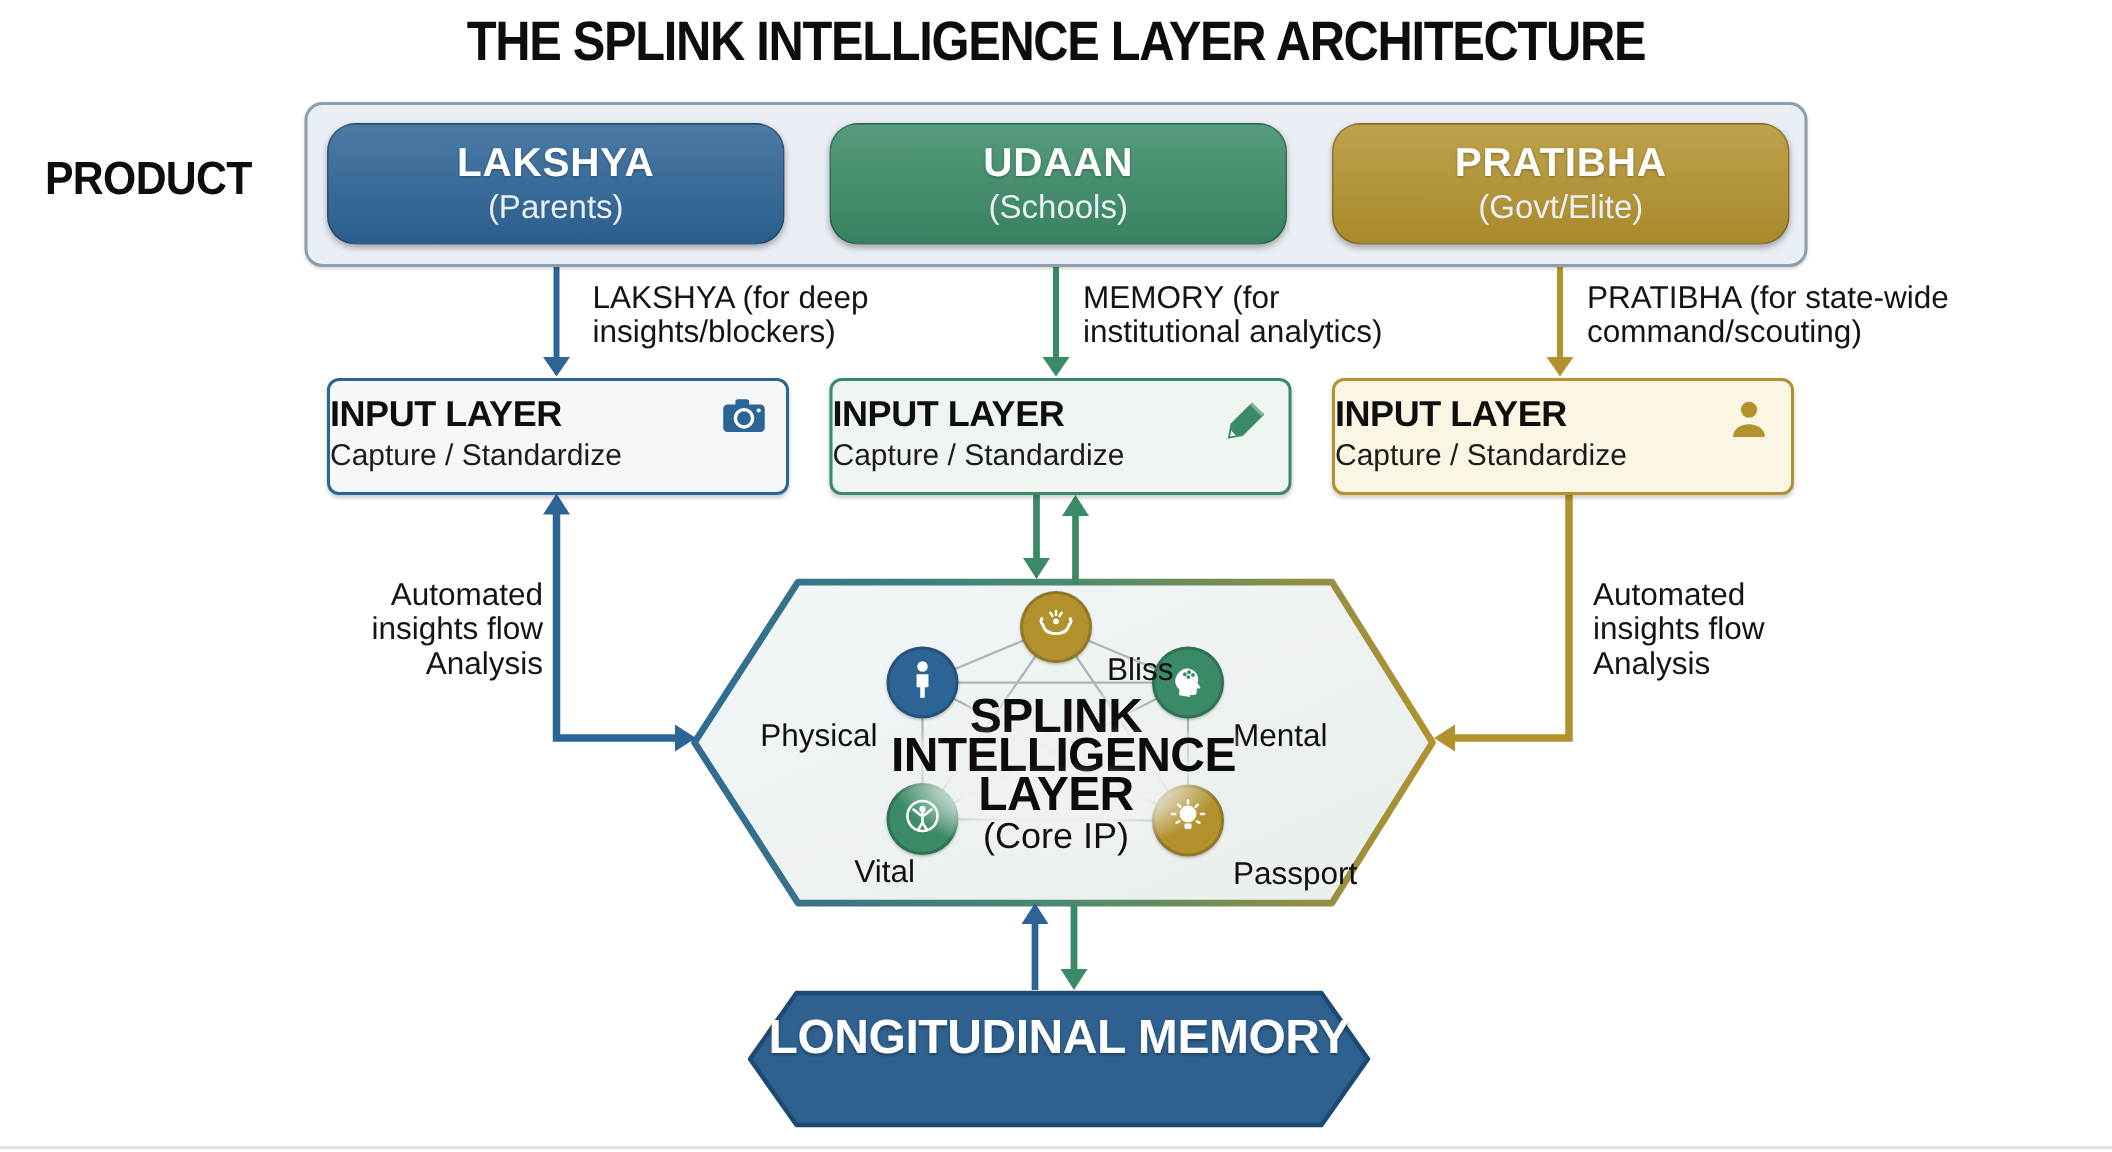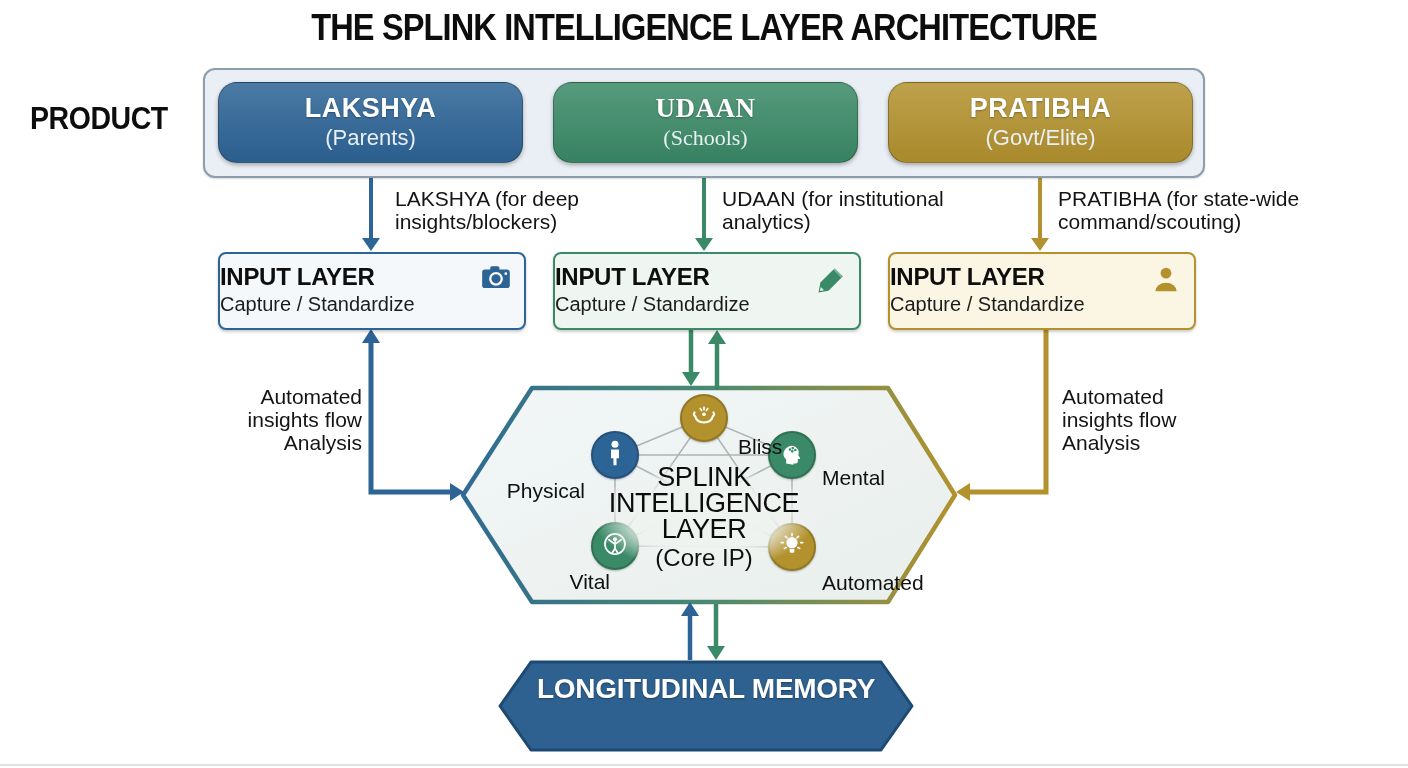--- a/index.html
+++ b/index.html
@@ -45,32 +45,32 @@
   .node{position:absolute;width:48px;height:48px;border-radius:50%;display:flex;
         align-items:center;justify-content:center;
         box-shadow:inset 0 0 0 2px rgba(0,0,0,.18),0 1px 2px rgba(0,0,0,.25);}
   .node svg{width:28px;height:28px;}
   .n-bliss{left:680px;top:394px;} .n-physical{left:591px;top:431px;}
   .n-mental{left:768px;top:431px;} .n-vital{left:591px;top:522px;}
   .n-intellect{left:768px;top:523px;}
   .node-label{position:absolute;font-size:21px;color:#101010;margin-top:36px;}
   .l-bliss{left:738px;top:399px;}
   .l-physical{left:503px;width:82px;top:443px;text-align:right;}
-  .l-mental{left:822px;top:430px;}
+  .l-mental{left:822px;top:443px;}
   .l-vital{left:528px;width:82px;top:534px;text-align:right;}
   .l-intellect{left:822px;top:535px;}
 
   .core-text{left:594px;top:464px;width:220px;text-align:center;
              background:radial-gradient(closest-side,rgba(239,243,240,.96) 60%,rgba(239,243,240,0));}
-  .core-title{font-size:27px;line-height:26px;font-weight:normal;letter-spacing:-.4px;color:#0c0c0c;
+  .core-title{font-size:32px;line-height:26px;font-weight:bold;letter-spacing:-.4px;color:#0c0c0c;
               text-shadow:0 0 5px #eff3f0,0 0 9px #eff3f0;}
   .core-sub{font-size:24px;margin-top:2px;color:#101010;text-shadow:0 0 5px #eff3f0;}
 
   .memory-text{left:500px;top:673px;width:412px;text-align:center;color:#fff;}
-  .memory-title{font-size:28px;font-weight:bold;letter-spacing:-.3px;
+  .memory-title{font-size:32px;font-weight:bold;letter-spacing:-.3px;
                 text-shadow:0 1px 2px rgba(0,0,0,.35);}
   .memory-sub{font-size:23px;margin-top:2px;color:#e8eff6;}
 
   .bottom-artifact{left:0;top:764px;width:1408px;height:2px;background:#bdbdbd;opacity:.45;}
 </style>
 </head>
 <body>
 
 <div class="canvas">
 
@@ -150,31 +150,31 @@
   <div class="layer">
 
     <div class="abs diagram-title">THE SPLINK INTELLIGENCE LAYER ARCHITECTURE</div>
     <div class="abs product-label">PRODUCT</div>
 
     <div class="abs top-container"></div>
     <div class="pbox pbox1" style="background-color: rgb(45, 100, 150);">
       <div class="pbox-name">LAKSHYA</div>
       <div class="pbox-sub">(Parents)</div>
     </div>
-    <div class="pbox pbox2" style="background-color: rgb(58, 138, 103); font-family: Liberation Serif, serif;">
+    <div class="pbox pbox2" style="background-color: rgb(58, 138, 103);">
       <div class="pbox-name">UDAAN</div>
       <div class="pbox-sub">(Schools)</div>
     </div>
     <div class="pbox pbox3" style="background-color: rgb(179, 146, 46);">
       <div class="pbox-name">PRATIBHA</div>
       <div class="pbox-sub">(Govt/Elite)</div>
     </div>
 
     <div class="abs flow-label flow1">LAKSHYA (for deep insights/blockers)</div>
-    <div class="abs flow-label flow2">UDAAN (for institutional analytics)</div>
+    <div class="abs flow-label flow2">MEMORY (for institutional analytics)</div>
     <div class="abs flow-label flow3">PRATIBHA (for state-wide command/scouting)</div>
 
     <div class="input-box input1">
       <div class="input-title">INPUT LAYER</div>
       <div class="input-sub">Capture / Standardize</div>
       <span class="input-icon">
         <svg viewBox="0 0 26 22">
             <rect x="1" y="4" width="24" height="16" rx="2.5" fill="#2d6496"></rect>
             <rect x="8" y="1" width="8" height="5" rx="1.5" fill="#2d6496"></rect>
             <circle cx="13" cy="12" r="5" fill="none" stroke="#fff" stroke-width="2"></circle>
@@ -269,21 +269,21 @@
               <path d="M18.6 15 l-1.6-.8"></path>
             </g>
           </svg>
       </span>
     </div>
 
     <div class="node-label l-bliss">Bliss</div>
     <div class="node-label l-physical">Physical</div>
     <div class="node-label l-mental">Mental</div>
     <div class="node-label l-vital">Vital</div>
-    <div class="node-label l-intellect">Automated</div>
+    <div class="node-label l-intellect">Passport</div>
 
     <div class="abs core-text">
       <div class="core-title">SPLINK INTELLIGENCE LAYER</div>
       <div class="core-sub">(Core IP)</div>
     </div>
 
     <div class="abs memory-text">
       <div class="memory-title">LONGITUDINAL MEMORY</div>
     </div>
 

